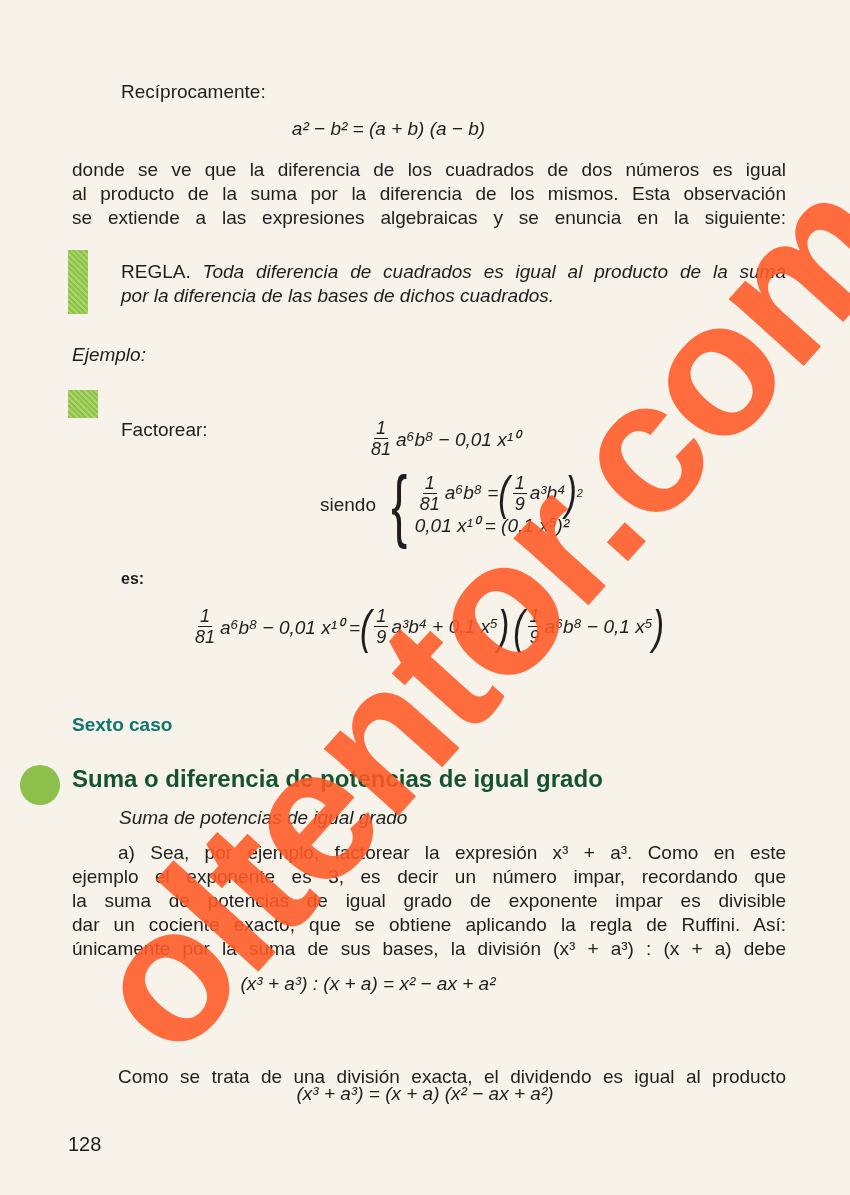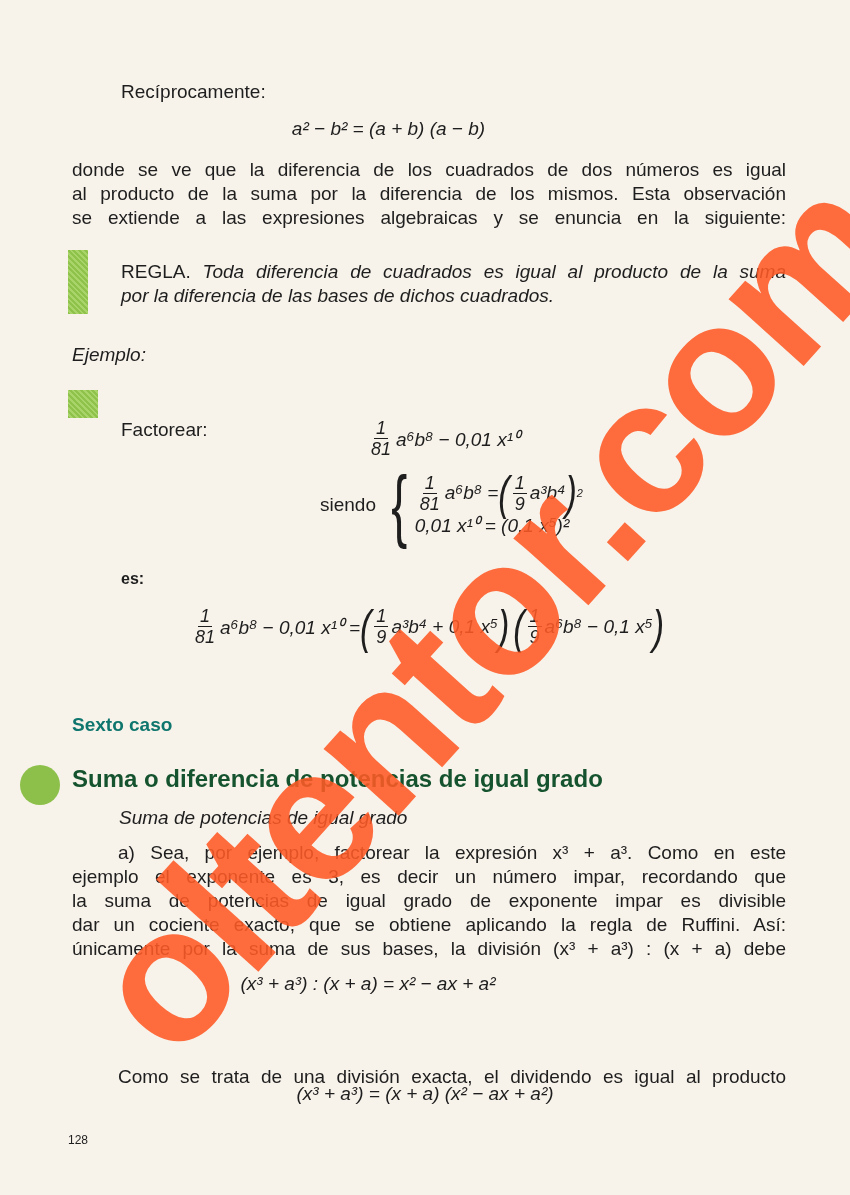--- a/index.html
+++ b/index.html
@@ -123,15 +123,15 @@
 </div>
 
 <div class="abs math it center" style="left:0;width:736px;top:973px;">(x³ + a³) : (x + a) = x² − ax + a²</div>
 
 <div class="abs" style="left:72px;top:1020px;width:714px;">
   <div class="txt just" style="padding-left:46px;margin-top:45px;">Como se trata de una división exacta, el dividendo es igual al producto</div>
 </div>
 
 <div class="abs math it center" style="left:0;width:850px;top:1083px;">(x³ + a³) = (x + a) (x² − ax + a²)</div>
 
-<div class="abs" style="left:68px;top:1133px;font-size:12px;">128</div>
+<div class="abs" style="left:68px;top:1133px;font-size:20px;">128</div>
 
 <div class="watermark">oltentor.com</div>
 
 </body></html>

